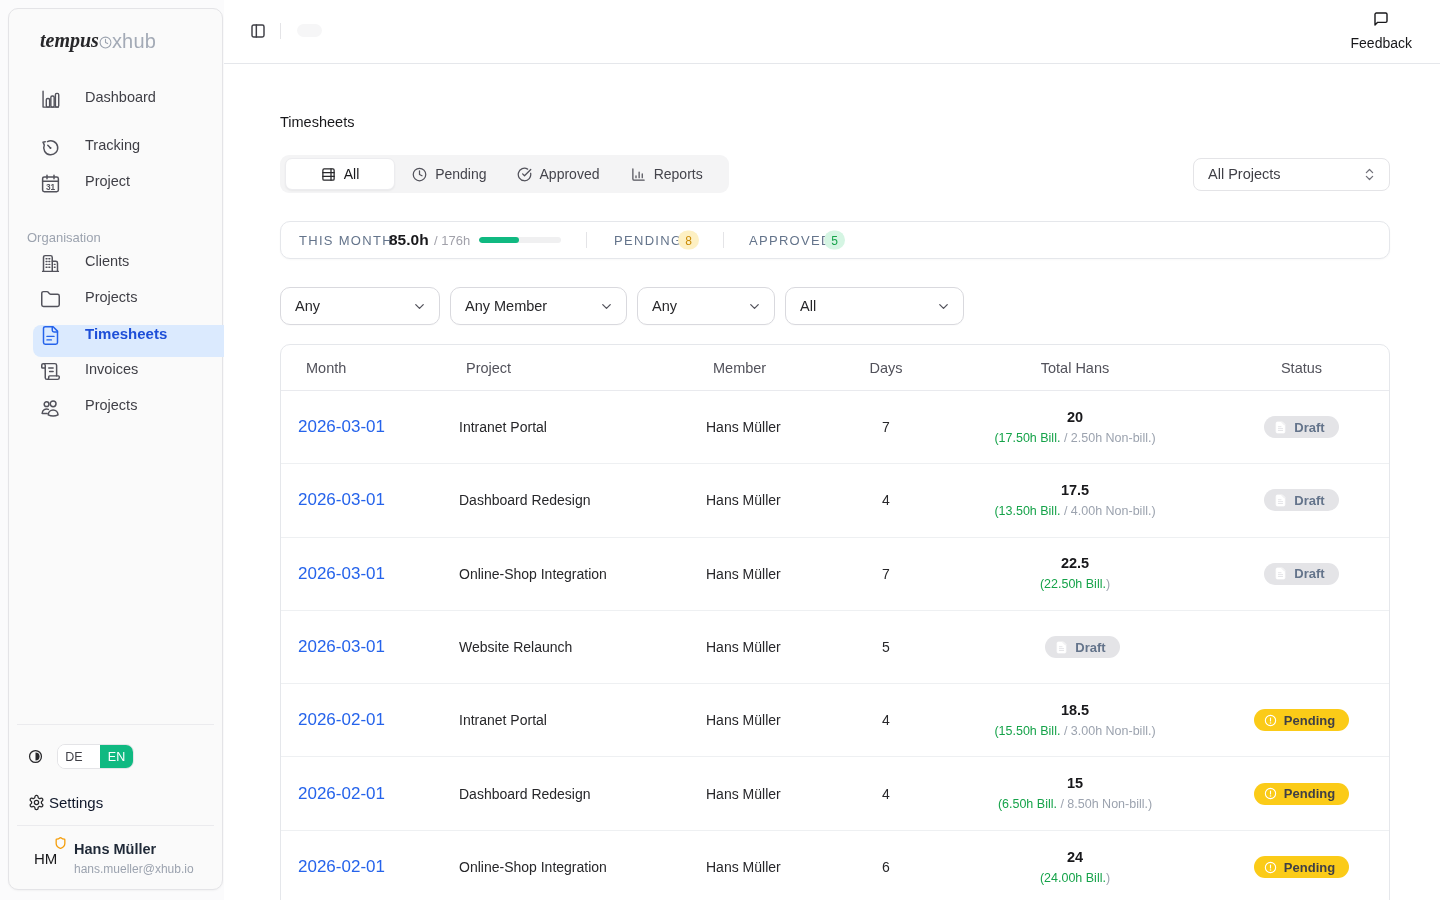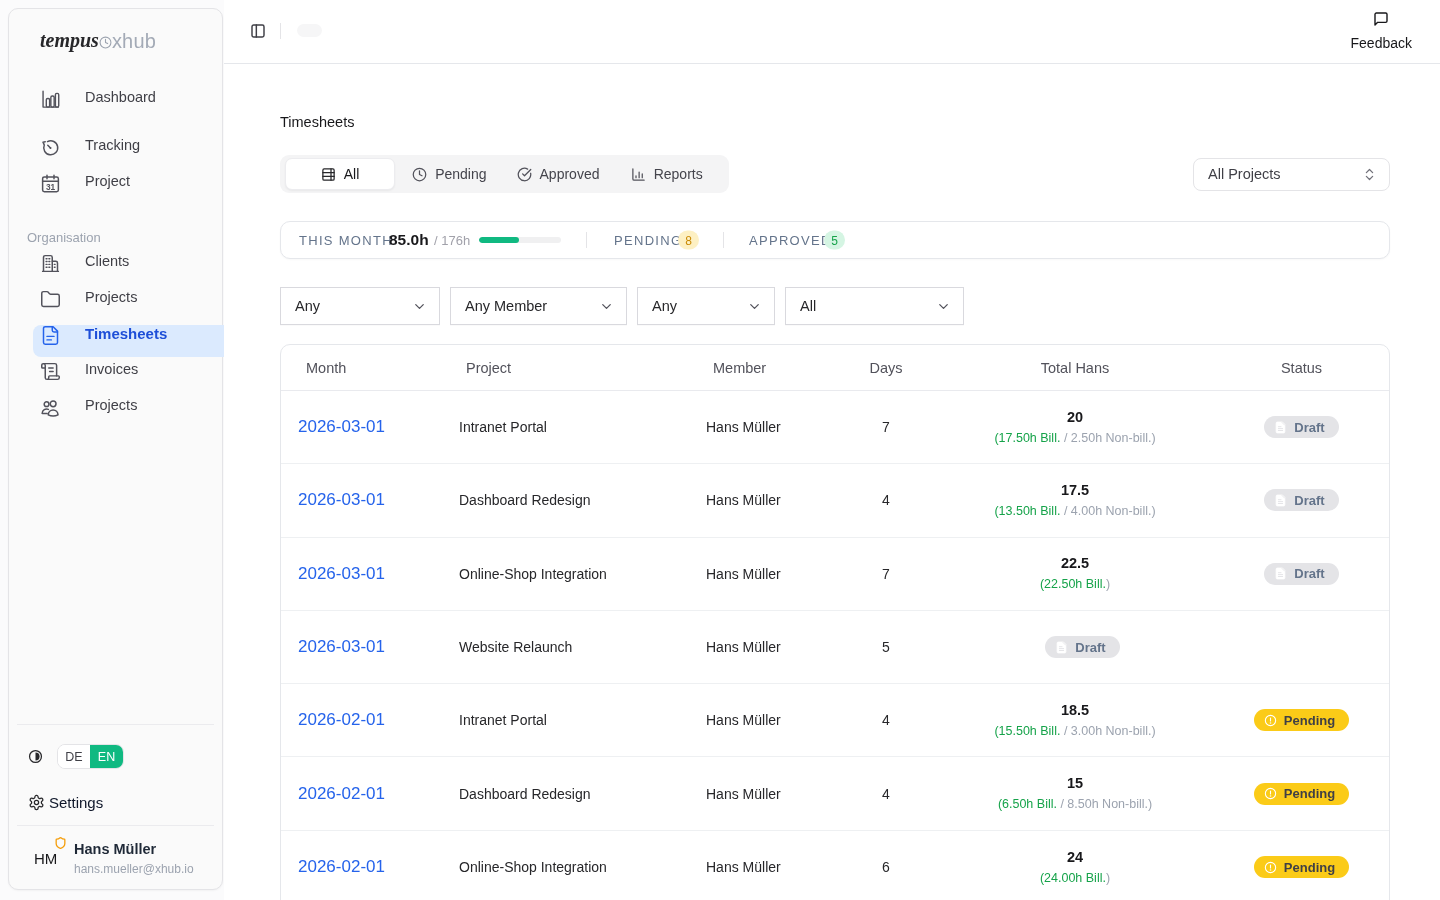--- a/index.html
+++ b/index.html
@@ -24,21 +24,21 @@
   .nav-item.active { background:#dbeafe; color:#1d4ed8; font-weight:700; font-size:15px; }
   .nav-item.active svg { color:#2563eb; }
   .nav-label { position:absolute; left:18px; font-size:13px; color:#9ca3af;text-align:center; }
 
   #sb-div1 { position:absolute; left:8px; right:8px; top:715px; height:1px; background:#ebebee; }
   #sb-div2 { position:absolute; left:8px; right:8px; top:816px; height:1px; background:#ebebee; }
 
   #toggle-row { position:absolute; left:19px; top:735px; height:25px; display:flex; align-items:center; }
   #toggle { display:flex; margin-left:14px; border:1px solid #e4e4e7; border-radius:8px; overflow:hidden; height:25px; background:#fff; }
   #toggle .de { width:32px; display:flex; align-items:center; justify-content:center; font-size:12.5px; color:#3f3f46; background:#fff; }
-  #toggle .en { width:33px; display:flex; align-items:center; justify-content:center; font-size:12.5px; color:#fff; background:#10b981; font-weight:500; }
+  #toggle .en { width:33px; display:flex; align-items:center; justify-content:center; font-size:12.5px; color:#fff; background:#10b981; font-weight:500;margin-left:10px; }
 
   #settings-row { position:absolute; left:19px; top:779px; height:28px; display:flex; align-items:center; gap:4px; font-size:15px; color:#0f172a; }
 
   #user { position:absolute; left:23px; top:827px; }
   #user .shield { position:absolute; left:22px; top:0px; color:#f59e0b; }
   #user .hm { position:absolute; left:2px; top:14px; font-size:15px; color:#18181b; }
   #user .name { position:absolute; left:42px; top:5px; font-size:14.5px; font-weight:700; color:#1f2937; white-space:nowrap; }
   #user .mail { position:absolute; left:42px; top:26px; font-size:12px; color:#9ca3af; white-space:nowrap; }
 
   
@@ -76,21 +76,21 @@
   #stats .v2 { font-size:13px; color:#a1a1aa; white-space:nowrap; }
   #pbar { width:82px; height:6px; border-radius:3px; background:#f0f0f1; overflow:hidden; }
   #pbar .fill { width:40px; height:6px; border-radius:3px; background:#10b981; }
   .sdiv { width:1px; height:16px; background:#e4e4e7; }
   .cbadge { width:21px; height:19px; border-radius:10px; display:flex; align-items:center; justify-content:center;
     font-size:12px; font-weight:500; }
   .cbadge.amber { background:#fdf0c3; color:#ca8a04; }
   .cbadge.green { background:#d5f5e3; color:#16a34a; }
 
   #filters { margin-top:28px; height:38px; display:flex; }
-  .sel { height:38px; background:#fff; border:1px solid #d9d9de; border-radius:0; display:flex; align-items:center;
+  .sel { height:38px; background:#fff; border:1px solid #d9d9de; border-radius:10px; display:flex; align-items:center;
     padding:0 12px 0 14px; font-size:14.5px; color:#27272a; box-shadow:0 1px 1px rgba(0,0,0,.02); }
   .sel svg { margin-left:auto; color:#52525b; }
 
   
   #tcard { margin-top:19px; background:#fff; border:1px solid #e5e7eb; border-radius:10px; overflow:hidden; height:572px; }
   .trow { display:grid; grid-template-columns:161px 247px 130px 134px 244px 194px; align-items:center; }
   #thead { height:46px; border-bottom:1px solid #e9eaee; color:#52525b; font-size:14.5px; font-weight:500; }
   #thead > div { }
   .tr { height:73.3px; border-bottom:1px solid #eef0f2; }
   .tr:last-child { border-bottom:none; }

